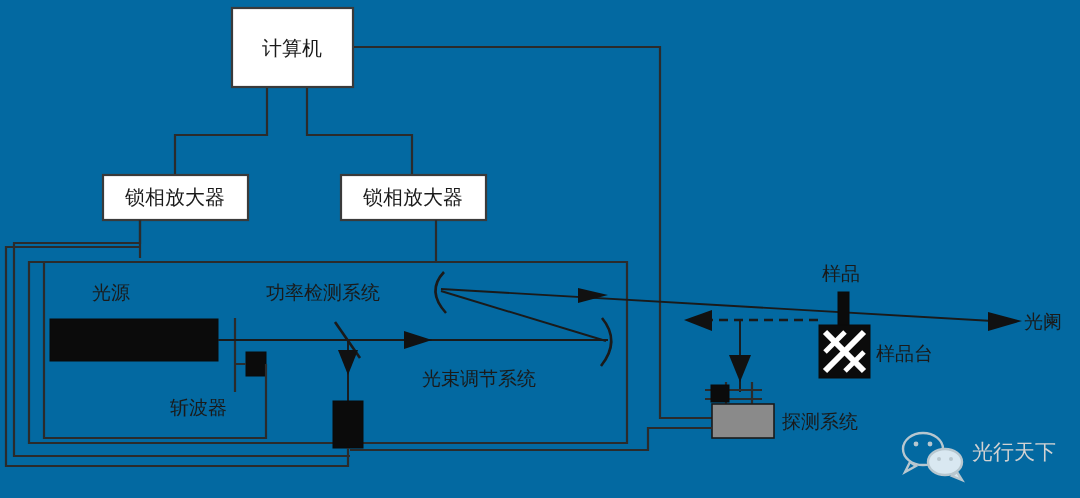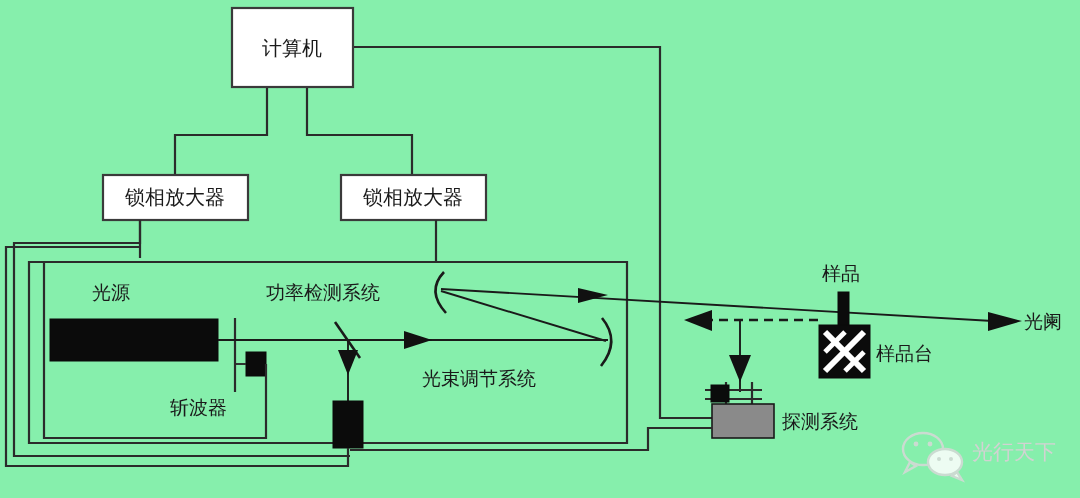--- a/index.html
+++ b/index.html
@@ -7,21 +7,21 @@
     padding: 0;
     background: #ffffff;
   }
   body {
     font-family: "Liberation Sans", "DejaVu Sans", sans-serif;
   }
   #diagram-root {
     position: relative;
     width: 1080px;
     height: 498px;
-    background: #86efac;
+    background: #0369a1;
     overflow: hidden;
   }
   #diagram-svg {
     position: absolute;
     left: 0;
     top: 0;
     width: 1080px;
     height: 498px;
   }
   .box-label {

